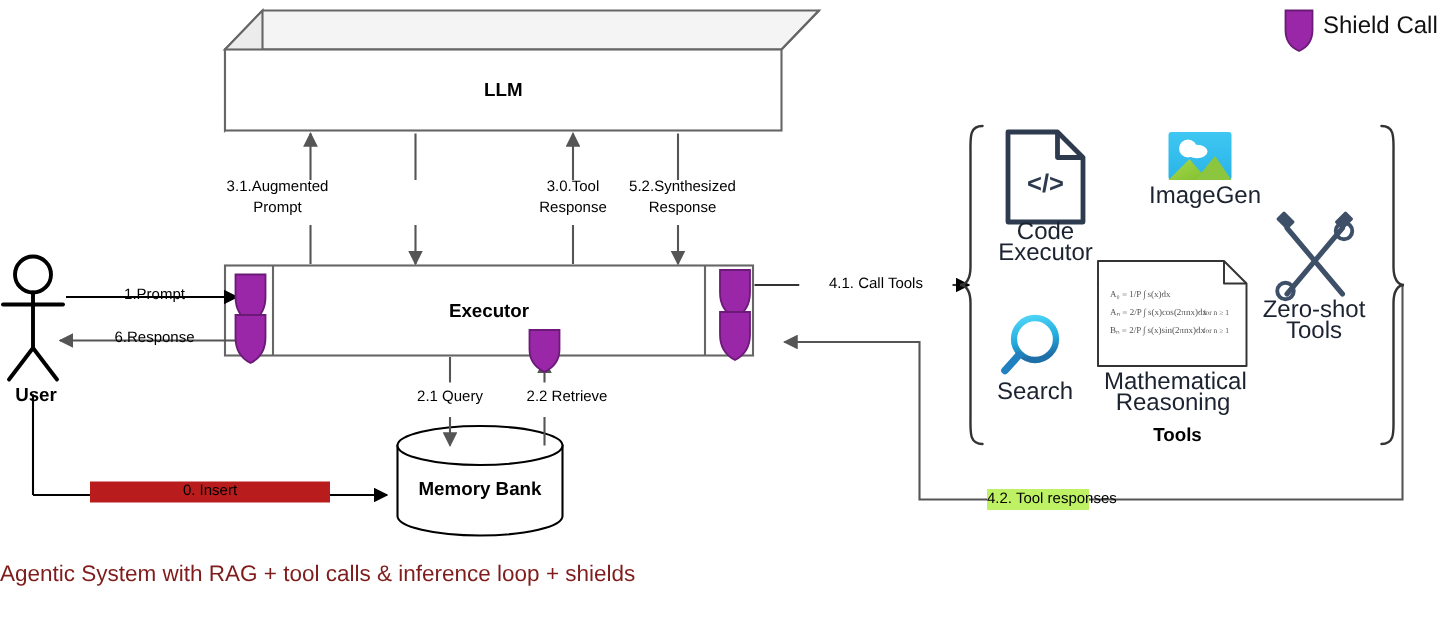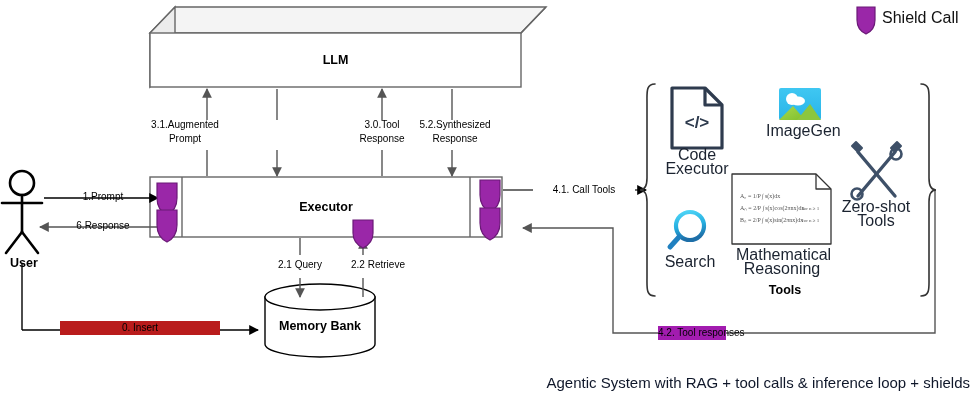--- a/index.html
+++ b/index.html
@@ -44,22 +44,22 @@
     font-weight: bold;
     font-size: 12.5px;
     color: #000000;
     text-align: center;
     white-space: nowrap;
   }
   .caption {
     position: absolute;
     font-family: "Liberation Sans", sans-serif;
     font-size: 15px;
-    color: #0f172a;
-    text-align: right;
+    color: #7f1d1d;
+    text-align: left;
     white-space: nowrap;
   }
   .tools-icon-label {
     position: absolute;
     font-family: "Liberation Sans", sans-serif;
     font-size: 16px;
     line-height: 13.5px;
     color: #1b2330;
     text-align: center;
   }
@@ -278,21 +278,21 @@
     <span>Response</span>
   </div>
 
   <div class="lbl wrap" style="left:410px; top:118px; width:90px;">
     <span>5.2.Synthesized</span><br>
     <span>Response</span>
   </div>
 
   <div class="lbl" style="left:533px; top:183px; width:102px; background:#ffffff;">4.1. Call Tools</div>
 
-  <div class="lbl" style="left:658px; top:326px; width:68px; background:#a21caf;">4.2. Tool responses</div>
+  <div class="lbl" style="left:658px; top:326px; width:68px; background:#bef264;">4.2. Tool responses</div>
 
   <div class="tools-icon-label" style="left:650px; top:148px; width:94px;">Code Executor</div>
 
   <div class="tools-icon-label" style="left:766px; top:124px; width:68px;">ImageGen</div>
 
   <div class="tools-icon-label" style="left:662px; top:255px; width:56px;">Search</div>
 
   <div class="tools-icon-label" style="left:736px; top:248px; width:92px;">
     <span>Mathematical</span><br>
     <span>Reasoning</span>

